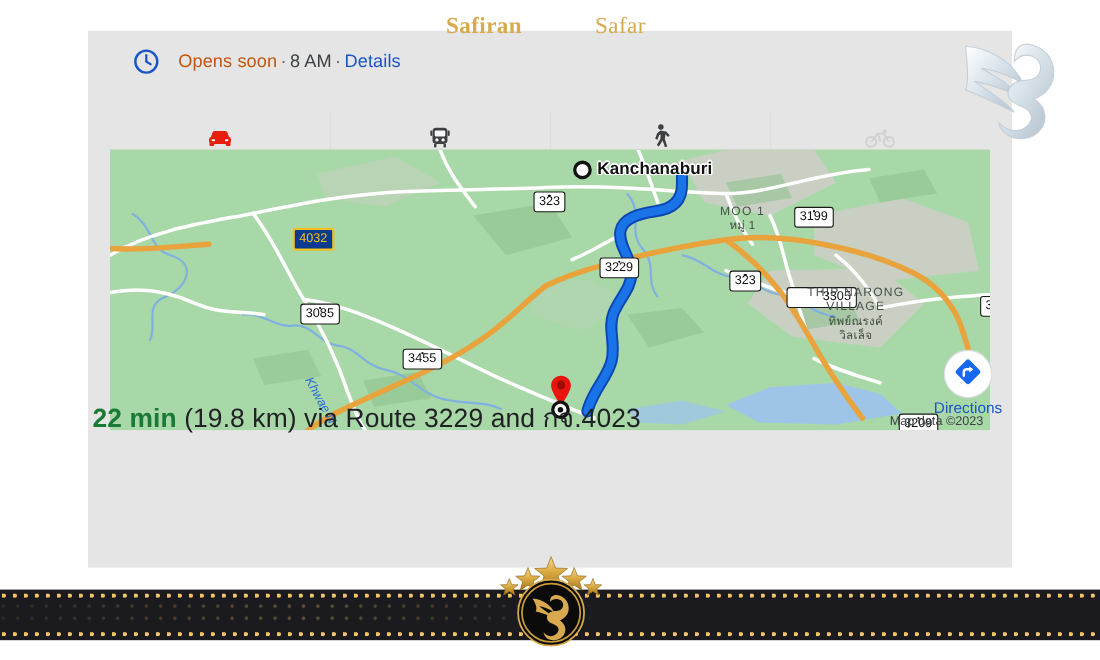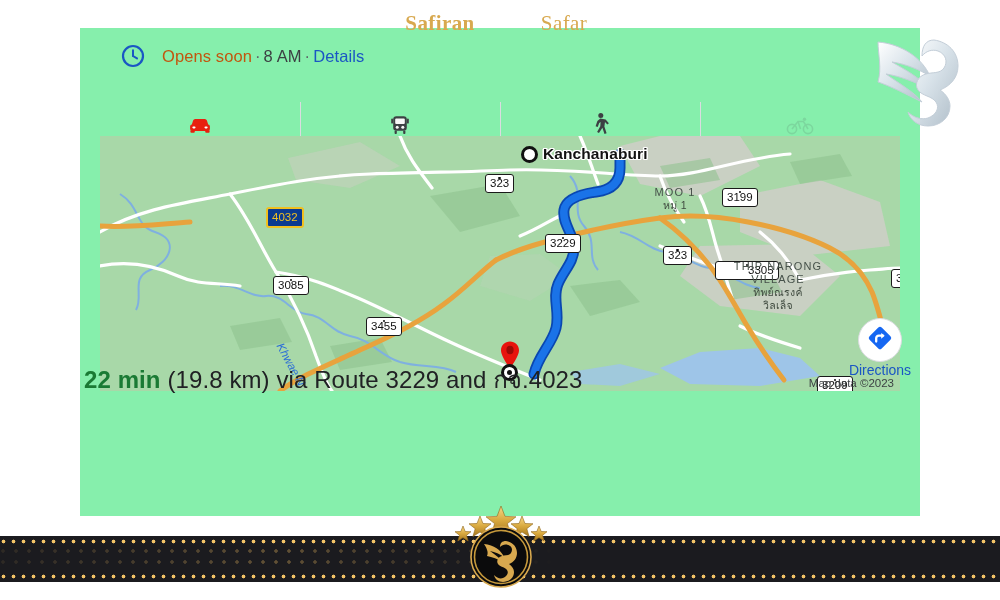--- a/index.html
+++ b/index.html
@@ -4,21 +4,21 @@
 <style>
   html,body{margin:0;padding:0;}
   body{
     width:1000px;height:600px;overflow:hidden;background:#ffffff;
     font-family:"Liberation Sans",sans-serif;position:relative;
   }
 
   
   #card{
     position:absolute;left:80px;top:28px;width:840px;height:488px;
-    background:#86efac;
+    background:#e5e5e5;
     text-decoration:underline;
   }
 
   
   #hours-row{
     position:absolute;left:0;top:0;width:840px;height:56px;
     display:flex;align-items:center;padding-left:40px;box-sizing:border-box;
   }
   #clock-icon{width:26px;height:26px;flex:0 0 26px;margin-right:16px;}
   #hours-text{font-size:16.5px;letter-spacing:.1px;white-space:nowrap;}

